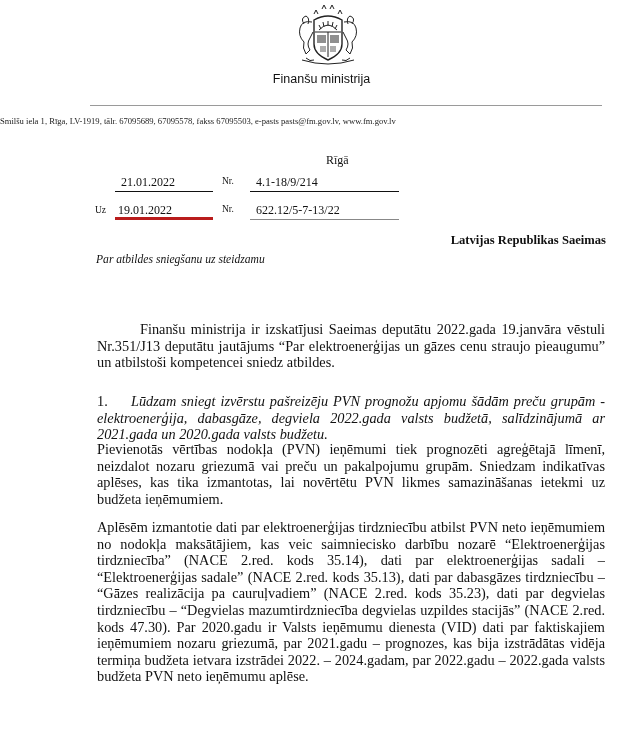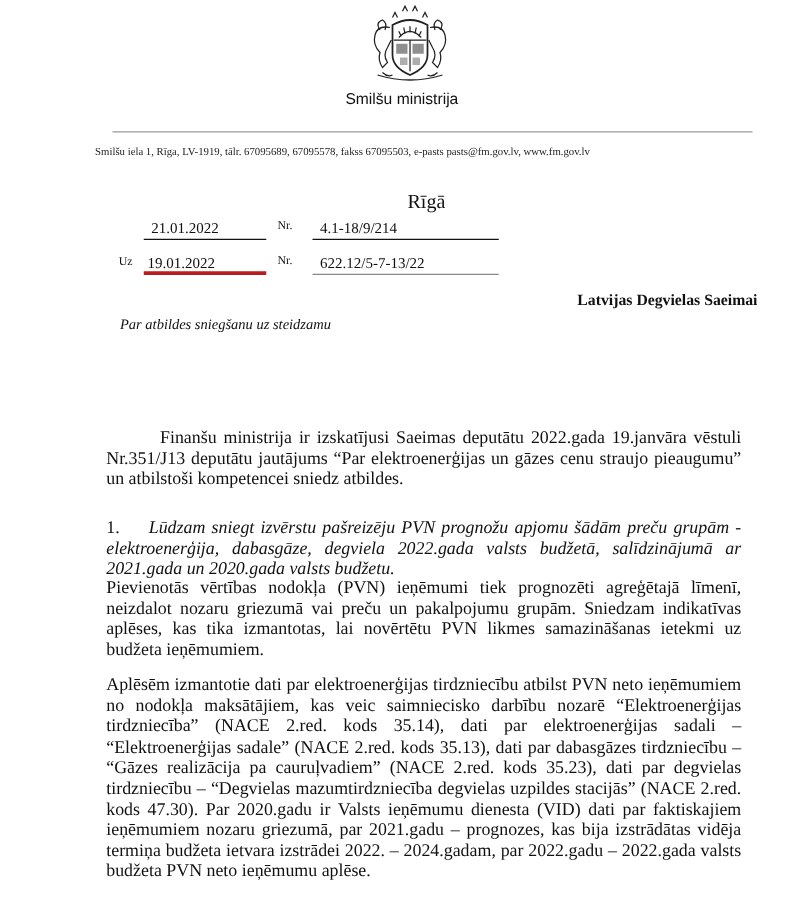--- a/index.html
+++ b/index.html
@@ -27,28 +27,27 @@
     font-family: "Liberation Sans", sans-serif;
     font-size: 12.5px;
     color: #111;
   }
   .header-rule {
     left: 90px; top: 105px; width: 512px; height: 1px;
     background: #9a9a9a;
   }
   .address {
     left: 0; width: 548px; top: 116px;
-    text-align: center;
     font-size: 8.6px;
     color: #222;
   }
 
   .place {
     left: 326px; top: 153px;
-    font-size: 16px;
+    font-size: 12px;
   }
 
   
   .reg-text {
     font-size: 12px;
   }
   .reg-small {
     font-size: 9.5px;
   }
   .u1 {
@@ -87,25 +86,24 @@
 
   .subject {
     left: 96px; top: 252px;
     font-style: italic;
     font-size: 11.6px;
     line-height: 15px;
   }
 
   
   .body-block {
-    left: 85px; width: 508px;
+    left: 97px; width: 508px;
     font-size: 14.3px;
     line-height: 16.6px;
     text-align: justify;
-    margin-top: 21px;
   }
   .p1 { top: 321px; text-indent: 43px; }
   .q1 { top: 393px; }
   .q1 .num { font-style: normal; display: inline-block; width: 34px; }
   .q1 .qt { font-style: italic; }
   .p2 { top: 441px; }
   .p3 { top: 519px; }
   .body-block p { margin: 0; }
 </style>
 </head>
@@ -134,36 +132,36 @@
       <path d="M14 56 Q18 60 22 58 M50 58 Q54 60 58 56"></path>
     </g>
     <g fill="#333">
       <rect x="25" y="33" width="9" height="8" opacity="0.55"></rect>
       <rect x="38" y="33" width="9" height="8" opacity="0.55"></rect>
       <rect x="28" y="44" width="6" height="6" opacity="0.4"></rect>
       <rect x="38" y="44" width="6" height="6" opacity="0.4"></rect>
     </g>
   </svg>
 </div>
-<div class="abs ministry-name">Smilšu ministrija</div>
+<div class="abs ministry-name">Finanšu ministrija</div>
 <div class="abs header-rule"></div>
 <div class="abs address">Smilšu iela 1, Rīga, LV-1919, tālr. 67095689, 67095578, fakss 67095503, e-pasts pasts@fm.gov.lv, www.fm.gov.lv</div>
 
 <div class="abs place">Rīgā</div>
 
 <div class="abs u1 reg-text">21.01.2022</div>
 <div class="abs n1 reg-small">Nr.</div>
 <div class="abs u2 reg-text">4.1-18/9/214</div>
 
 <div class="abs uz reg-small">Uz</div>
 <div class="abs u3 reg-text">19.01.2022</div>
 <div class="abs n2 reg-small">Nr.</div>
 <div class="abs u4 reg-text">622.12/5-7-13/22</div>
 
-<div class="abs recipient">Latvijas Degvielas Saeimai</div>
+<div class="abs recipient">Latvijas Republikas Saeimas</div>
 
 <div class="abs subject">
   <div>Par atbildes sniegšanu uz steidzamu</div>
 </div>
 
 <div class="abs body-block p1">
   <p>Finanšu ministrija ir izskatījusi Saeimas deputātu 2022.gada 19.janvāra vēstuli Nr.351/J13  deputātu jautājums “Par elektroenerģijas un gāzes cenu straujo pieaugumu” un atbilstoši kompetencei sniedz atbildes.</p>
 </div>
 
 <div class="abs body-block q1">

